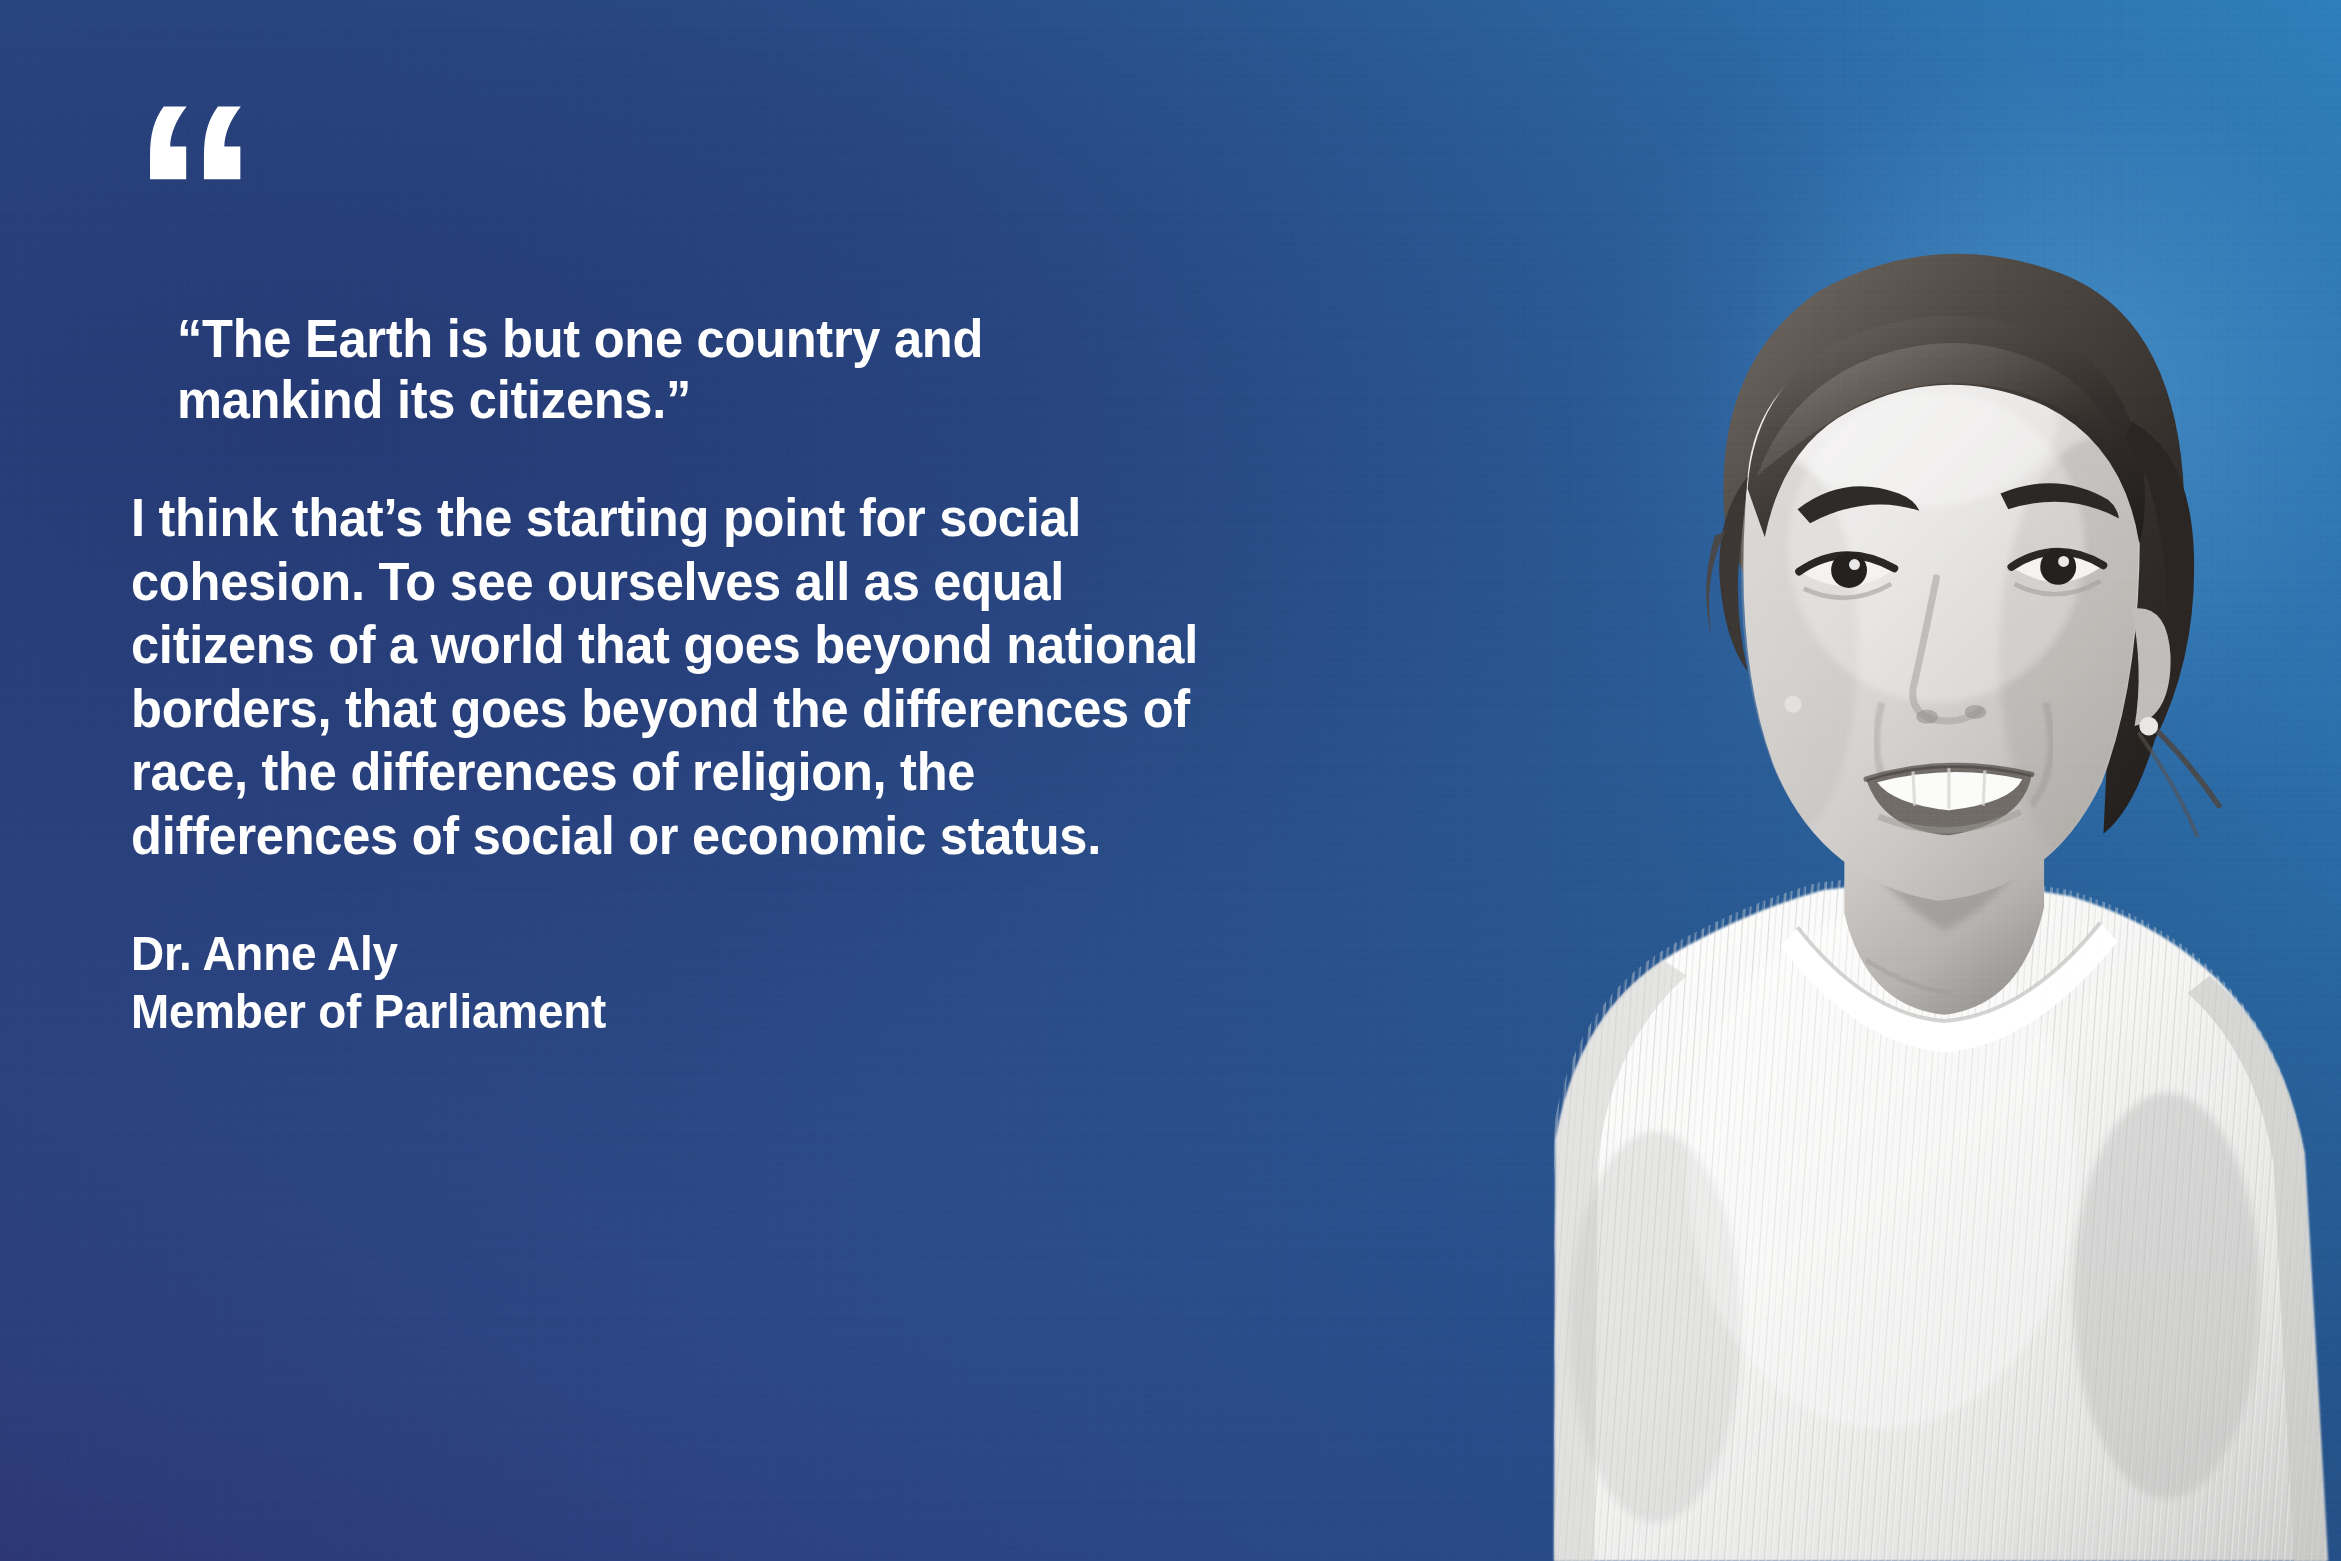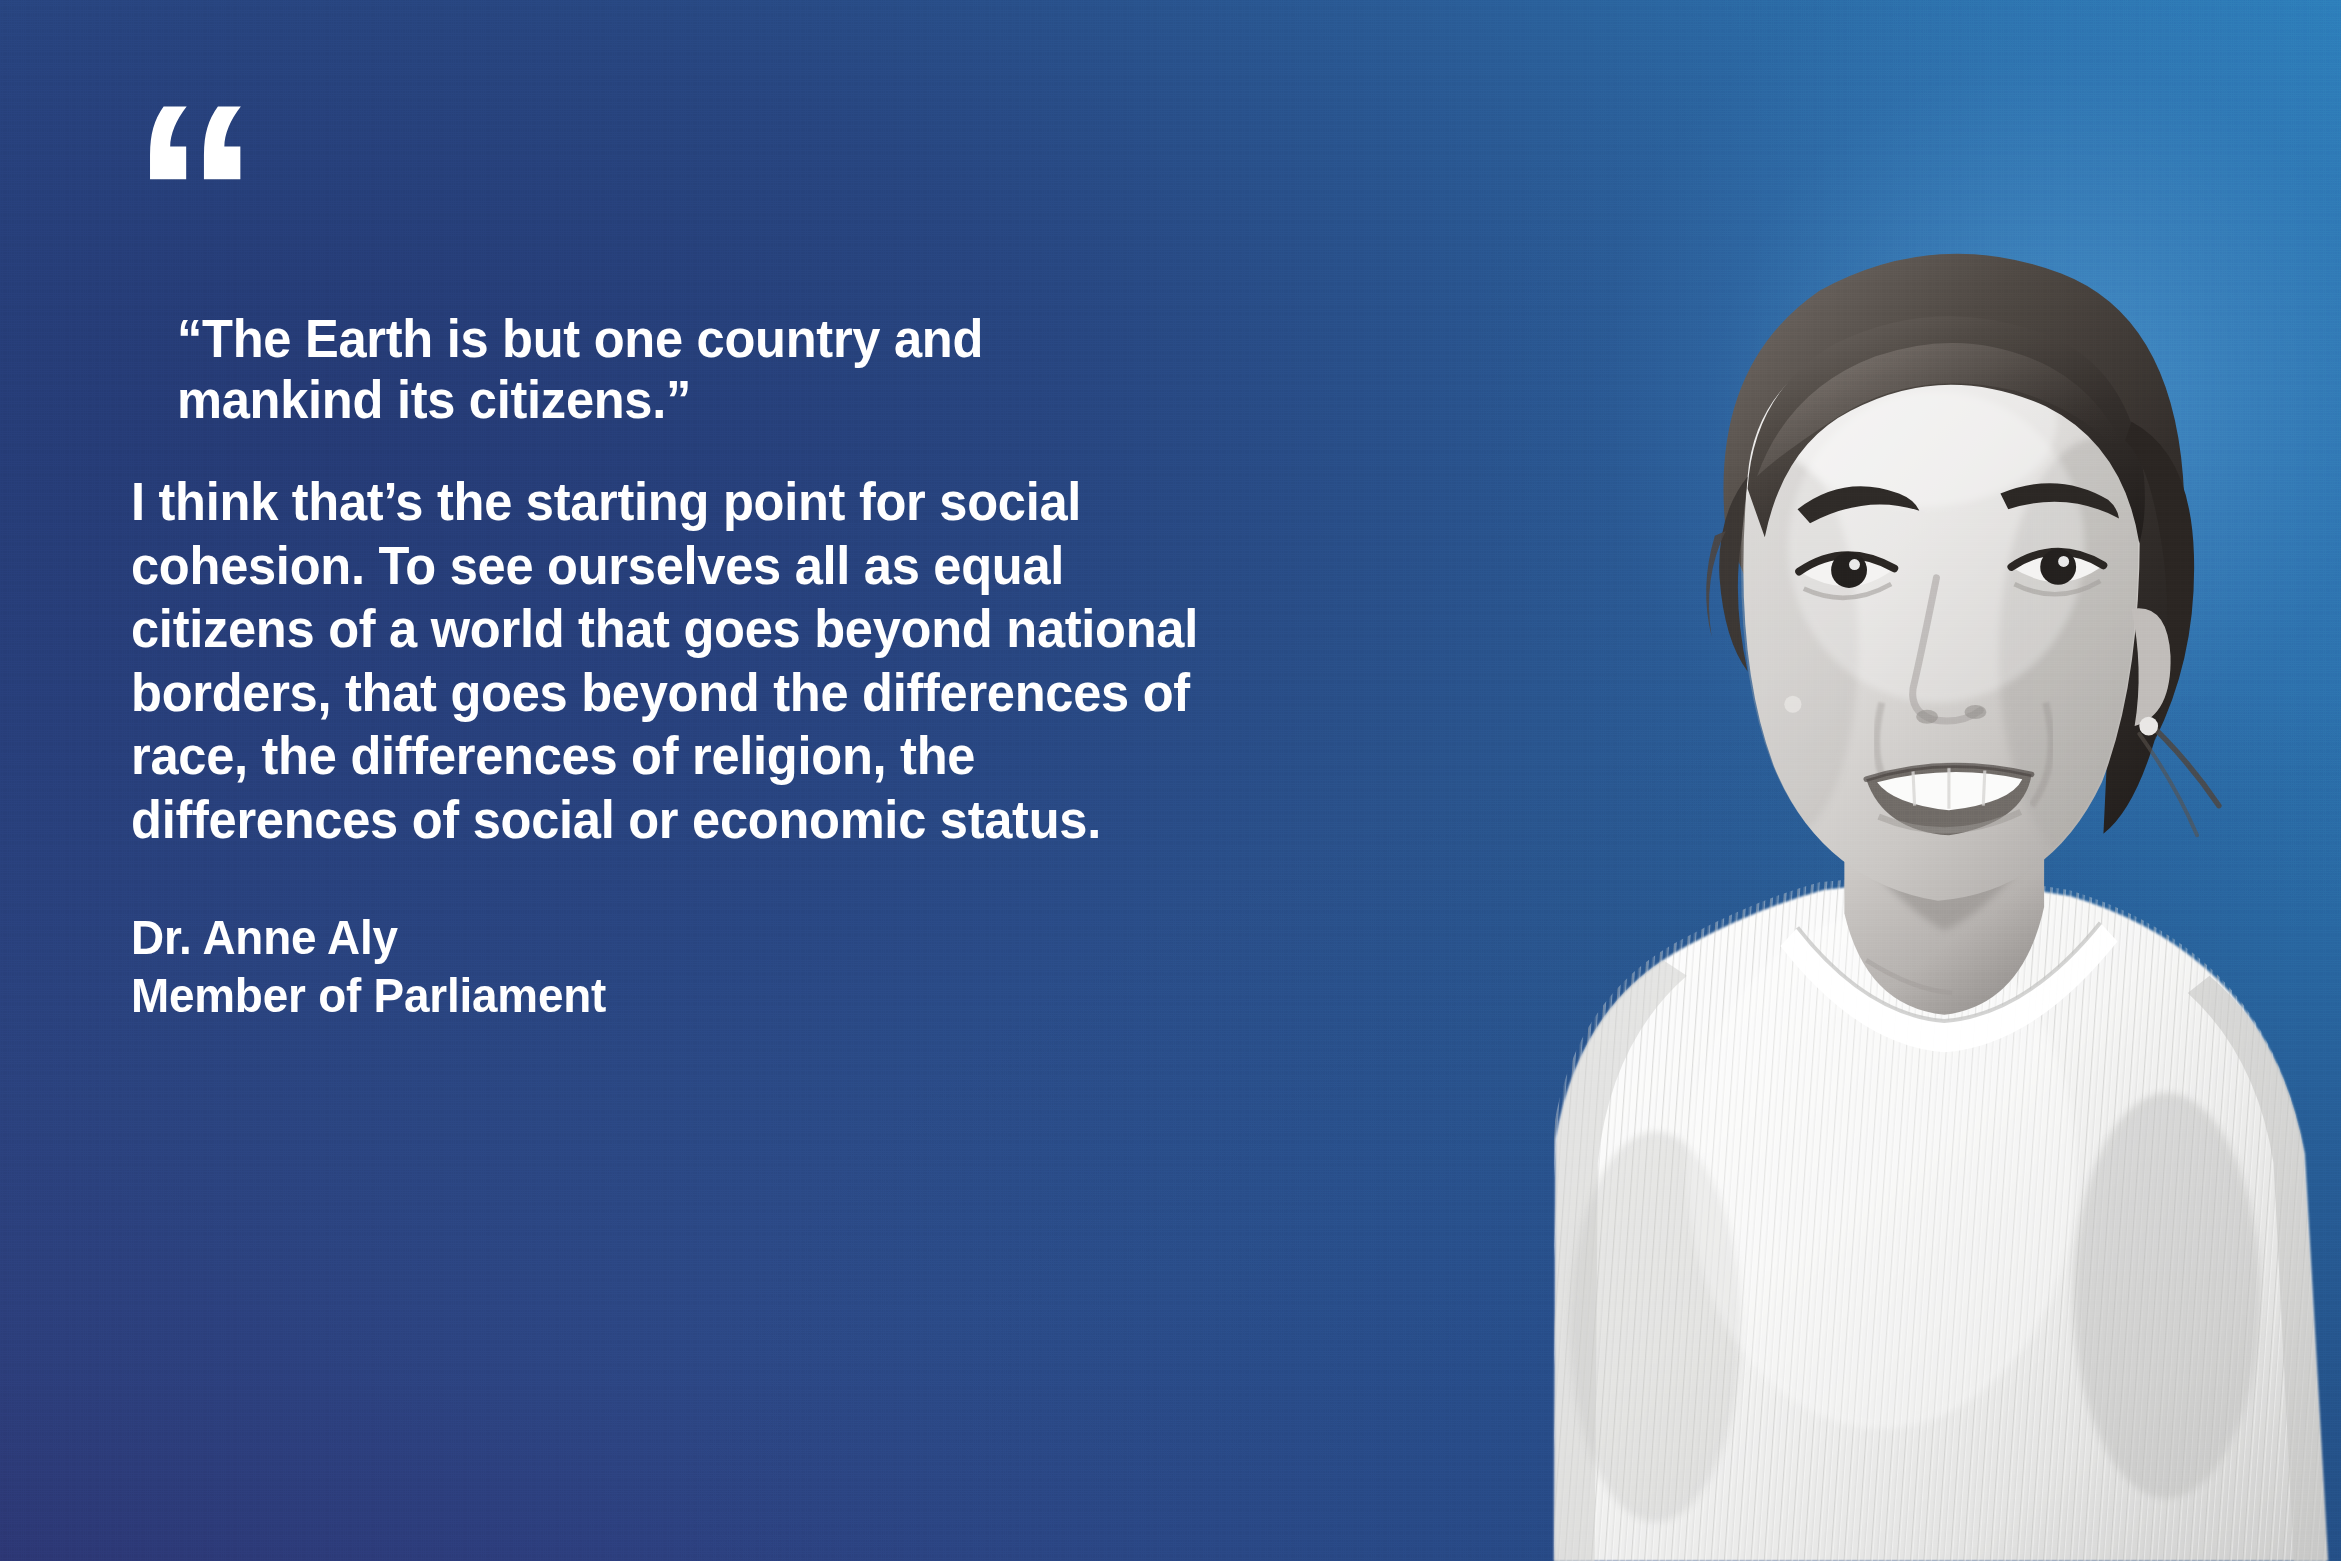--- a/index.html
+++ b/index.html
@@ -109,21 +109,21 @@
   #quote-headline { margin-top:97px;margin-left:46px; }
 
   .q-line {
     font-size:53px;
     line-height:1.16;
     letter-spacing:-0.3px;
     transform:scaleX(0.955);
     transform-origin:left center;
   }
 
-  #quote-body { margin-top:39px; }
+  #quote-body { margin-top:55px; }
 
   .b-line {
     font-size:53px;
     line-height:1.20;
     letter-spacing:-0.3px;
     transform:scaleX(0.955);
     transform-origin:left center;
   }
 
   #attribution { margin-top:57px; }

